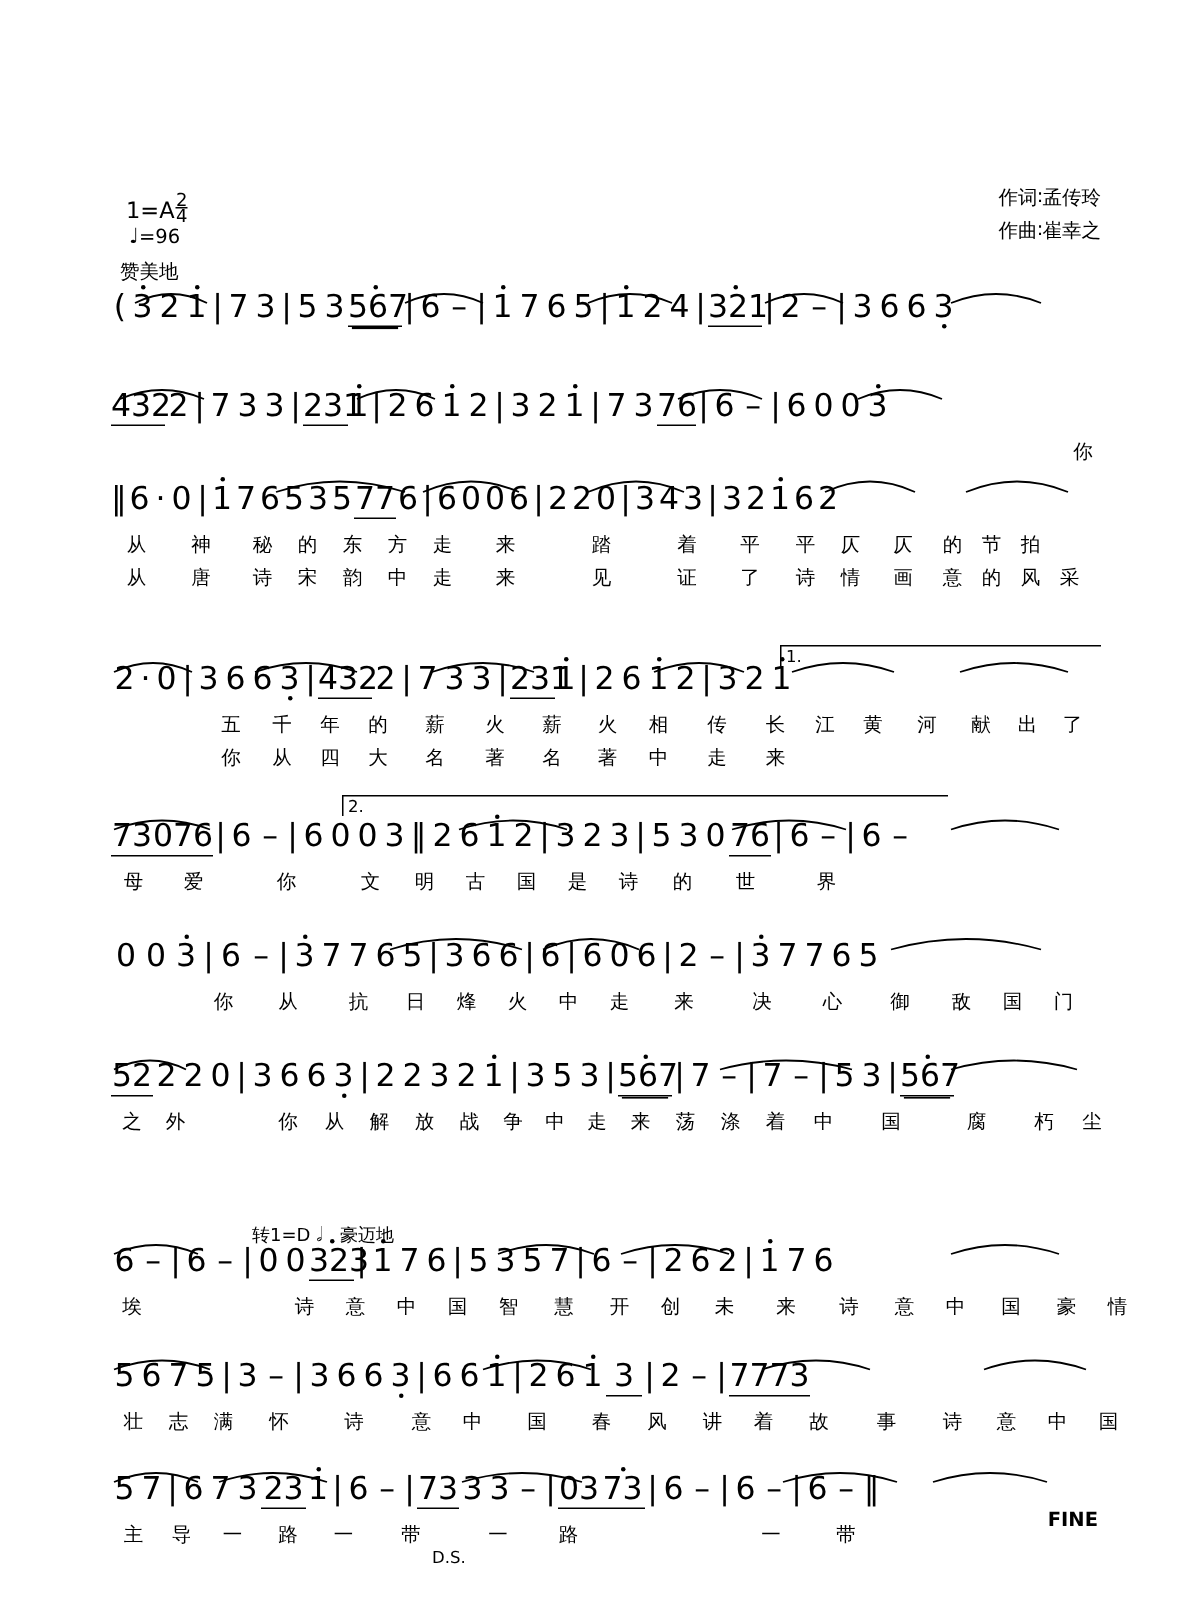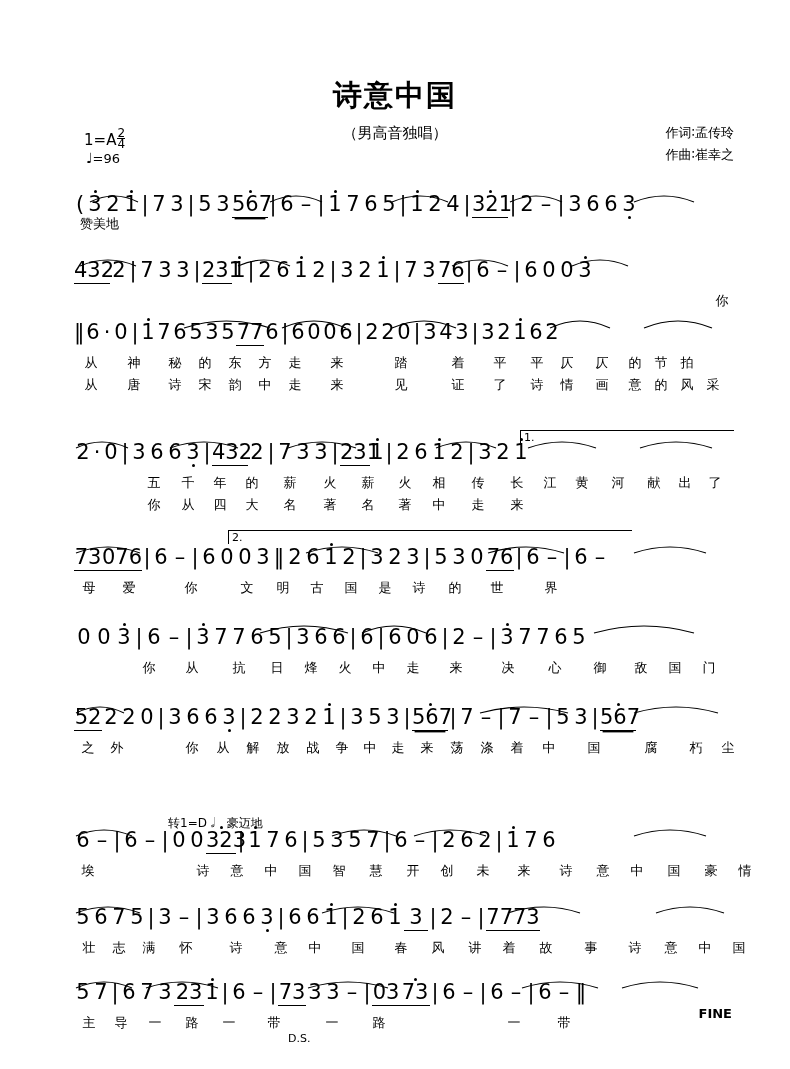--- a/index.html
+++ b/index.html
@@ -73,21 +73,20 @@
     font-size: 13px;
     font-family: "DejaVu Sans", sans-serif;
   }
   .tempo .note { font-size: 14px; }
   .expr {
     position: absolute;
     top: 172px;
     left: 80px;
     font-size: 13px;
     font-family: "DejaVu Sans", sans-serif;
-    margin-top: 43px;
   }
   .mark-dsal {
     position: absolute;
     font-size: 12px;
     font-family: "DejaVu Sans", sans-serif;
   }
 
   
   .system {
     position: absolute;
@@ -173,22 +172,20 @@
     position: absolute;
     left: 0; top: 0;
     pointer-events: none;
   }
 </style>
 </head>
 <body>
 
 <div class="sheet">
 
-  <div class="title">诗意中国</div>
-  <div class="subtitle">（男高音独唱）</div>
 
   <div class="credits">
     <div>作词∶孟传玲</div>
     <div>作曲∶崔幸之</div>
   </div>
 
   <div class="keysig">
     <span>1=</span><span>A</span><span class="frac"><span class="num">2</span><span class="den">4</span></span>
   </div>
 

